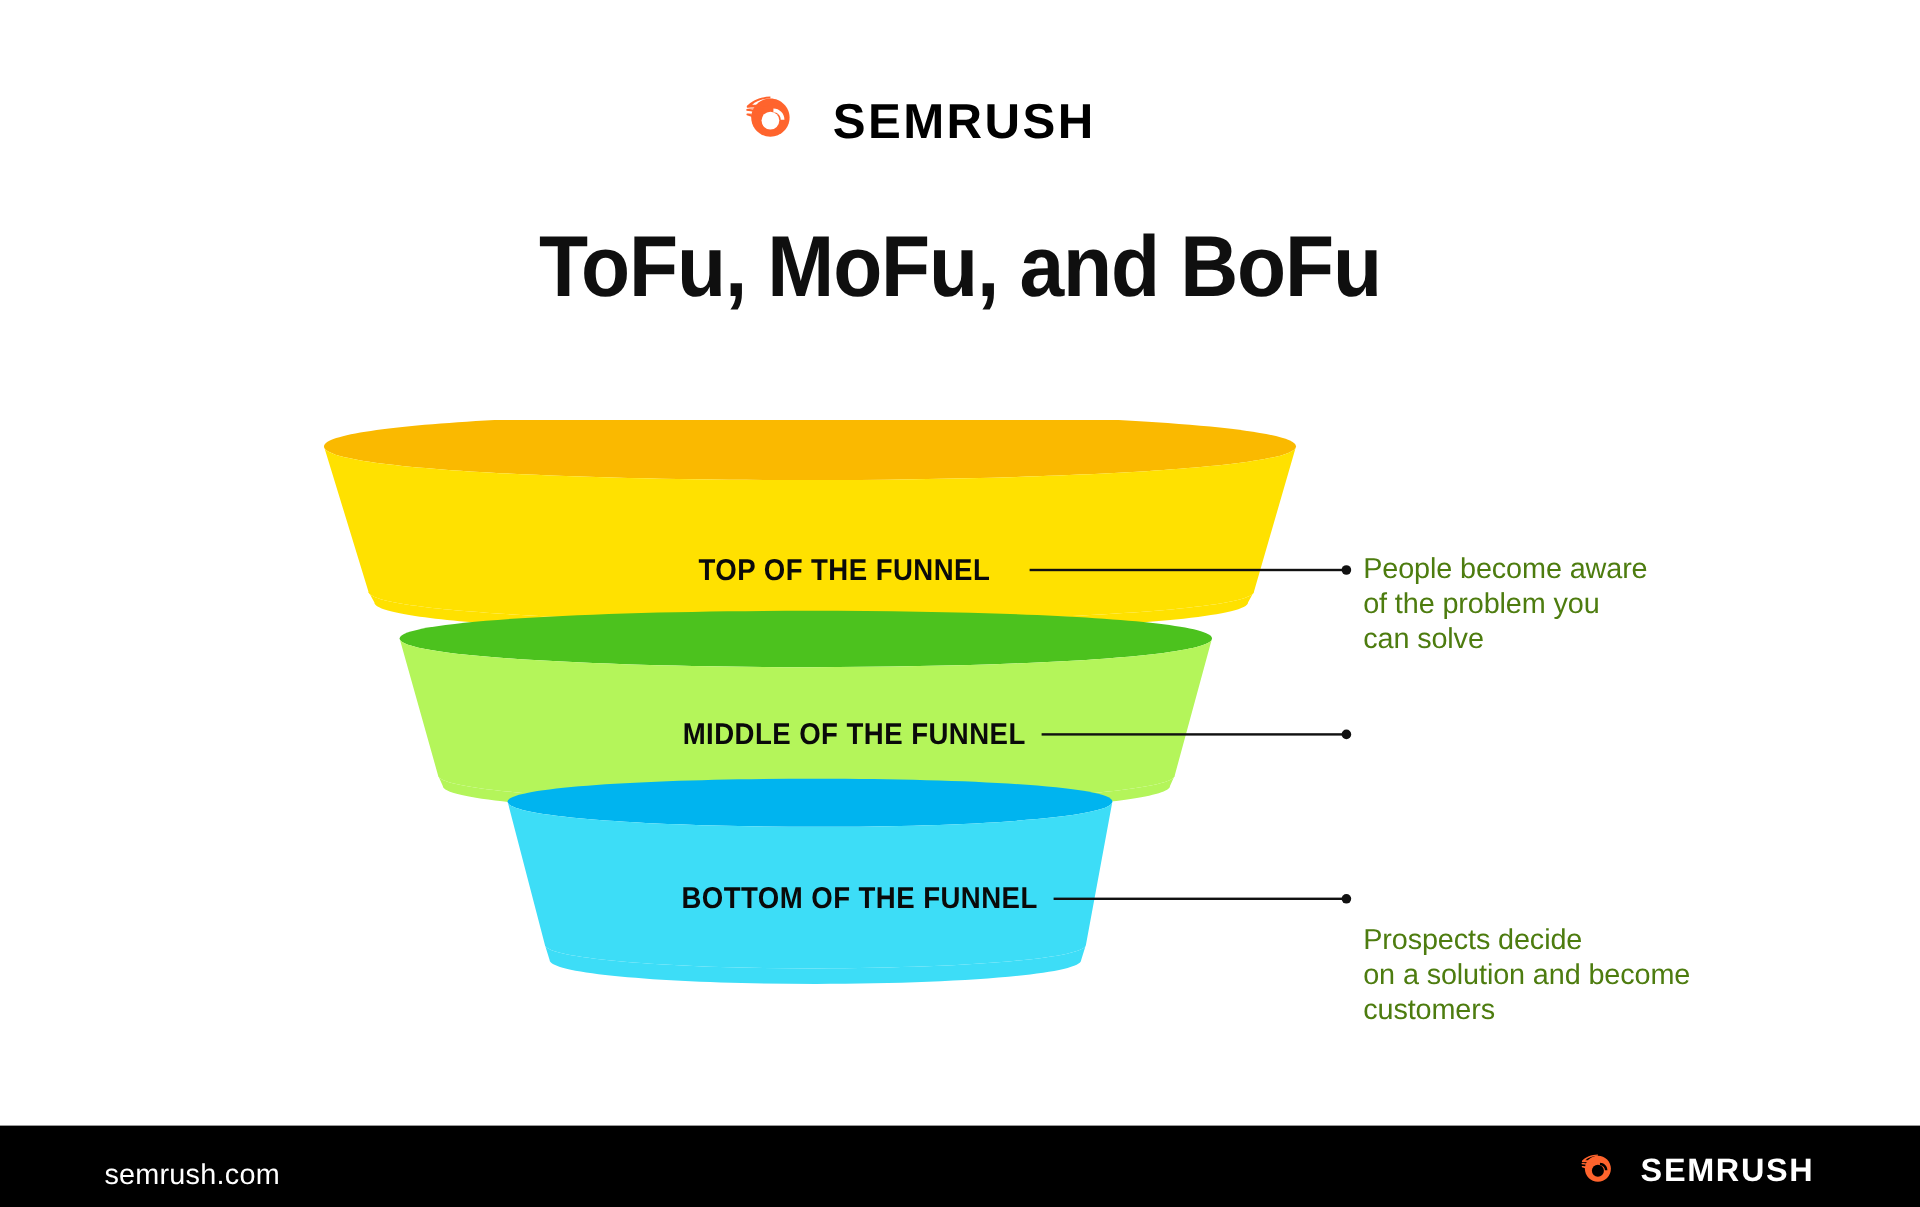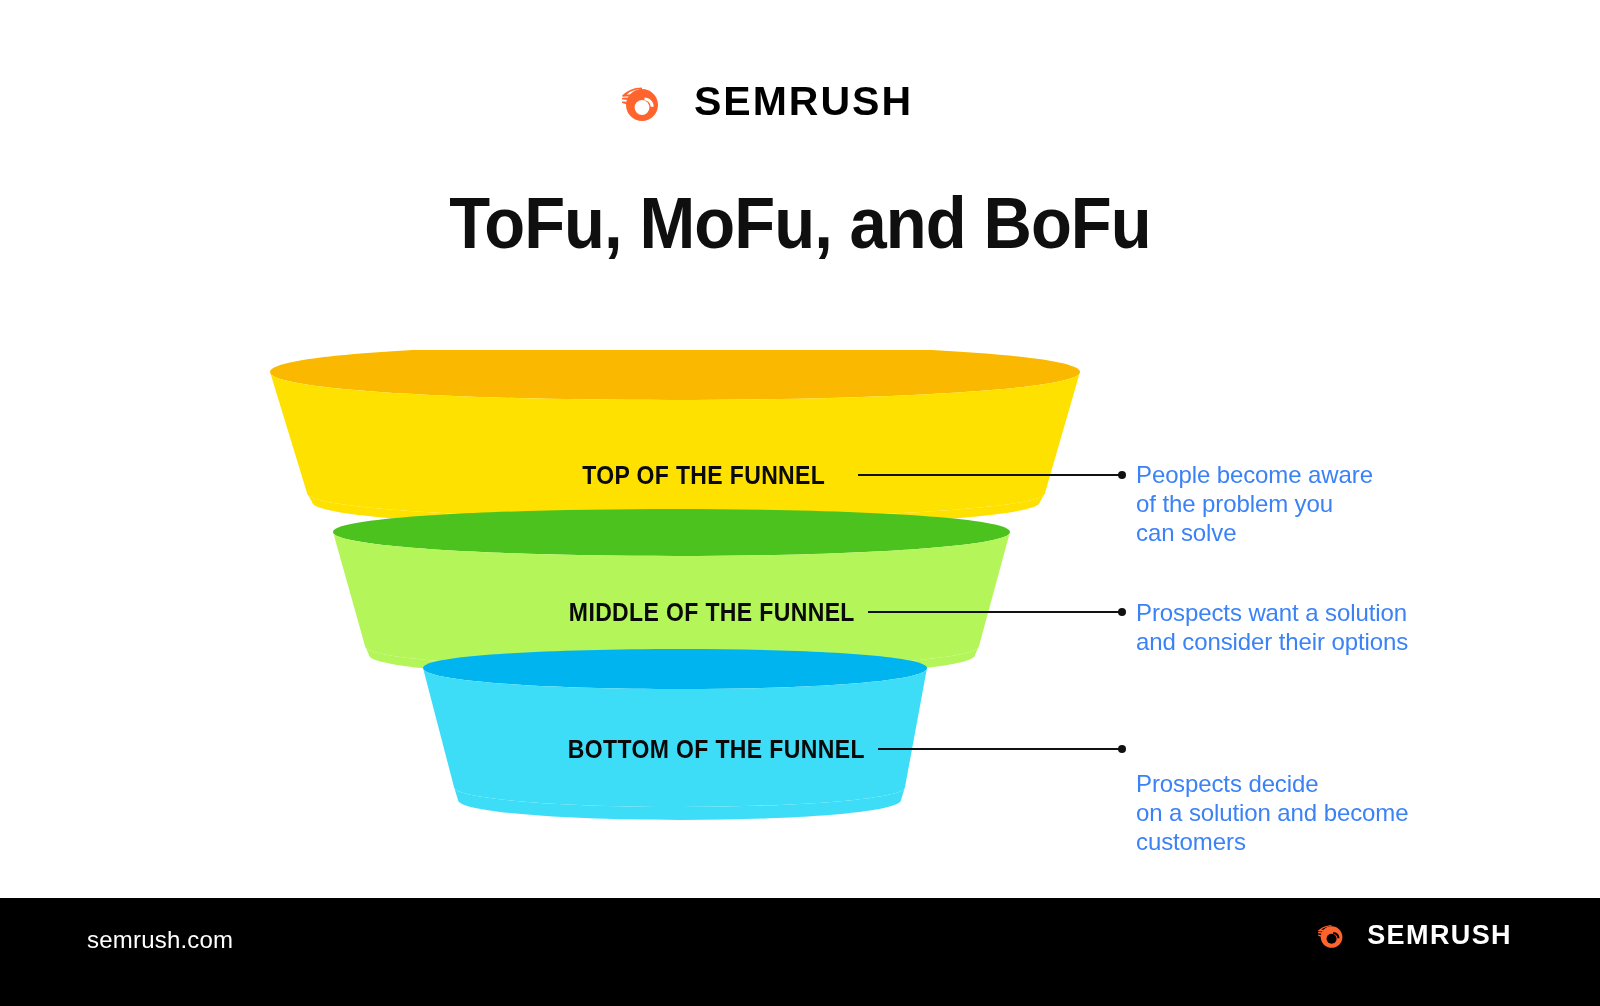--- a/index.html
+++ b/index.html
@@ -19,21 +19,21 @@
   .stage {
     position: absolute;
     inset: 0;
     background: #ffffff;
   }
 
   
   .brand-logo {
     position: absolute;
     display: flex;
-    align-items: flex-end;
+    align-items: flex-start;
     gap: 16px;
   }
   .brand-logo.header { left: 622px; top: 78px; }
   .brand-mark { display: block; }
   .brand-word {
     font-family: "Liberation Sans", sans-serif;
     font-weight: bold;
     letter-spacing: 1.5px;
   }
   .brand-logo.header .brand-word {
@@ -104,35 +104,35 @@
   .leader-2 { left: 868px;  top: 611px; width: 254px; }
   .leader-3 { left: 878px;  top: 748px; width: 244px; }
 
   
   .desc {
     position: absolute;
     left: 1136px;
     font-family: "Liberation Sans", sans-serif;
     font-size: 24px;
     line-height: 29px;
-    color: #3b82f6;
+    color: #4d7c0f;
     letter-spacing: -0.1px;
     white-space: pre-line;
   }
   .desc-1 { top: 460px; }
   .desc-2 { top: 598px; }
   .desc-3 { top: 769px; }
 
   
   .footer-bar {
     position: absolute;
     left: 0;
     bottom: 0;
     width: 1600px;
-    height: 108px;
+    height: 68px;
     background: #000000;
   }
   .footer-url {
     position: absolute;
     left: 87px;
     top: 28px;
     font-family: "Liberation Sans", sans-serif;
     font-size: 24px;
     color: #ffffff;
     letter-spacing: 0.2px;
@@ -201,22 +201,20 @@
   <div class="funnel-label lbl-middle">MIDDLE OF THE FUNNEL</div>
   <div class="funnel-label lbl-bottom">BOTTOM OF THE FUNNEL</div>
 
   <div class="leader leader-1"></div>
   <div class="leader leader-2"></div>
   <div class="leader leader-3"></div>
 
   <div class="desc desc-1">People become aware
 of the problem you
 can solve</div>
-  <div class="desc desc-2">Prospects want a solution
-and consider their options</div>
   <div class="desc desc-3">Prospects decide
 on a solution and become
 customers</div>
 
   <div class="footer-bar">
     <div class="footer-url">semrush.com</div>
     <div class="brand-logo footer">
       <span>
         <svg class="brand-mark" width="38" height="28" viewBox="0 0 56 40" aria-hidden="true">
           <g fill="#FF642D">

